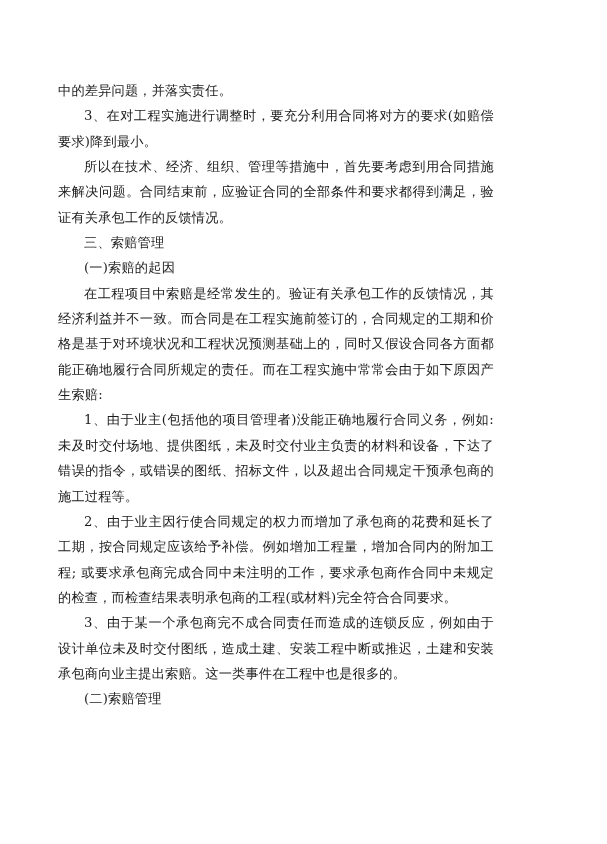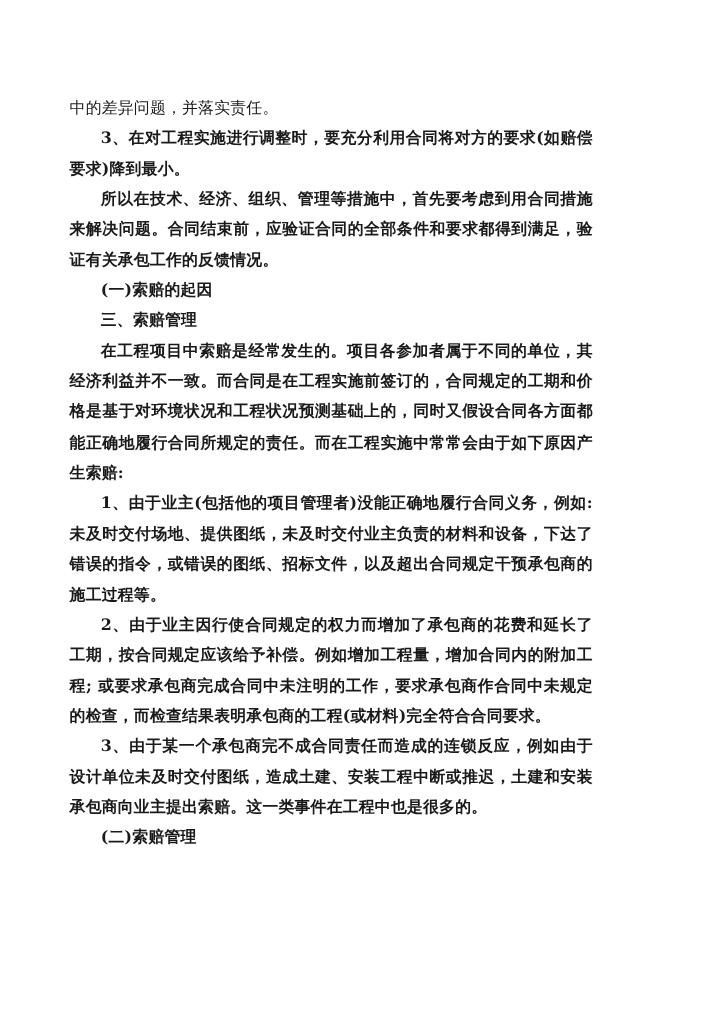--- a/index.html
+++ b/index.html
@@ -29,38 +29,37 @@
     text-justify: inter-ideograph;
     letter-spacing: 0.2px;
   }
   .para {
     margin: 0;
     text-indent: 0;
     white-space: pre-wrap;
   }
   .para.indent-1 {
     text-indent: 26px;
-    font-weight: bold;
   }
   .para.indent-2 {
     text-indent: 13px;
   }
   .para.flush {
     text-indent: 0;
   }
 </style>
 </head>
 <body>
 
 <div class="page">
   <div class="doc-body">
     <p class="para flush">中的差异问题，并落实责任。</p>
     <p class="para indent-1">3、在对工程实施进行调整时，要充分利用合同将对方的要求(如赔偿要求)降到最小。</p>
     <p class="para indent-1">所以在技术、经济、组织、管理等措施中，首先要考虑到用合同措施来解决问题。合同结束前，应验证合同的全部条件和要求都得到满足，验证有关承包工作的反馈情况。</p>
+    <p class="para indent-1">三、索赔管理</p>
     <p class="para indent-1">(一)索赔的起因</p>
-    <p class="para indent-1">三、索赔管理</p>
-    <p class="para indent-1">在工程项目中索赔是经常发生的。项目各参加者属于不同的单位，其经济利益并不一致。而合同是在工程实施前签订的，合同规定的工期和价格是基于对环境状况和工程状况预测基础上的，同时又假设合同各方面都能正确地履行合同所规定的责任。而在工程实施中常常会由于如下原因产生索赔:</p>
+    <p class="para indent-1">在工程项目中索赔是经常发生的。验证有关承包工作的反馈情况，其经济利益并不一致。而合同是在工程实施前签订的，合同规定的工期和价格是基于对环境状况和工程状况预测基础上的，同时又假设合同各方面都能正确地履行合同所规定的责任。而在工程实施中常常会由于如下原因产生索赔:</p>
     <p class="para indent-1">1、由于业主(包括他的项目管理者)没能正确地履行合同义务，例如: 未及时交付场地、提供图纸，未及时交付业主负责的材料和设备，下达了错误的指令，或错误的图纸、招标文件，以及超出合同规定干预承包商的施工过程等。</p>
     <p class="para indent-1">2、由于业主因行使合同规定的权力而增加了承包商的花费和延长了工期，按合同规定应该给予补偿。例如增加工程量，增加合同内的附加工程; 或要求承包商完成合同中未注明的工作，要求承包商作合同中未规定的检查，而检查结果表明承包商的工程(或材料)完全符合合同要求。</p>
     <p class="para indent-1">3、由于某一个承包商完不成合同责任而造成的连锁反应，例如由于设计单位未及时交付图纸，造成土建、安装工程中断或推迟，土建和安装承包商向业主提出索赔。这一类事件在工程中也是很多的。</p>
     <p class="para indent-1">(二)索赔管理</p>
   </div>
 </div>
 
 </body></html>

